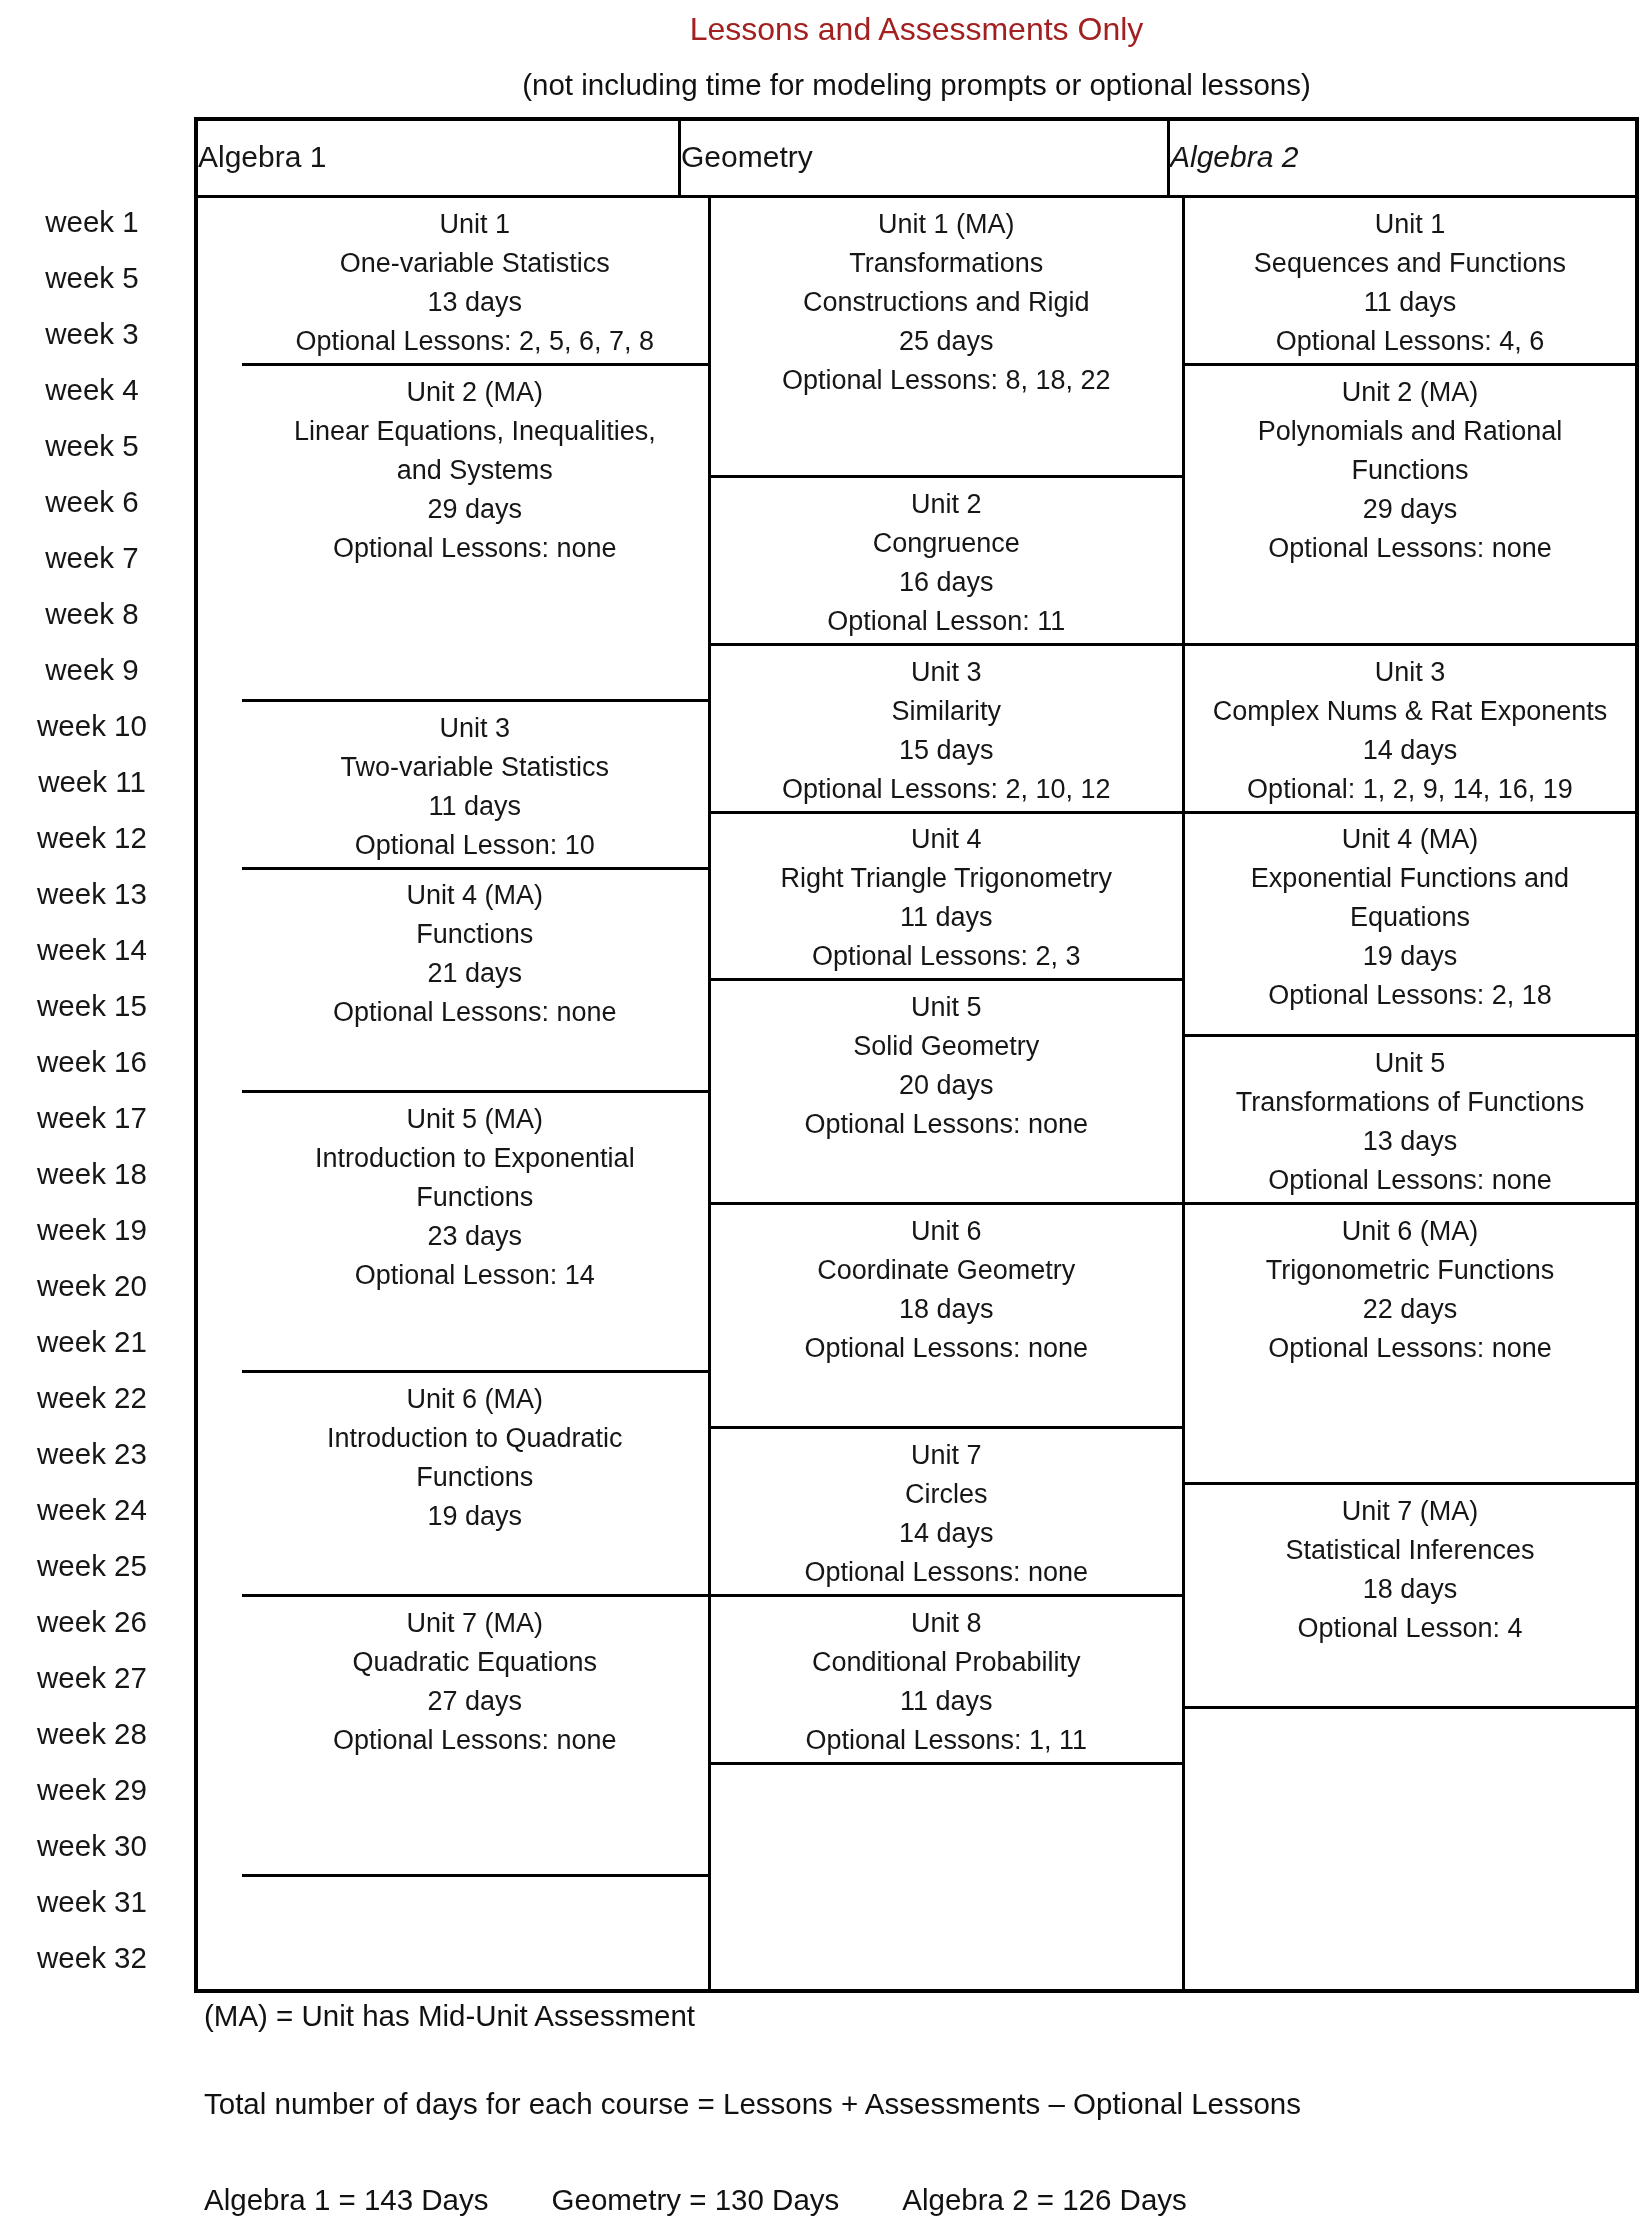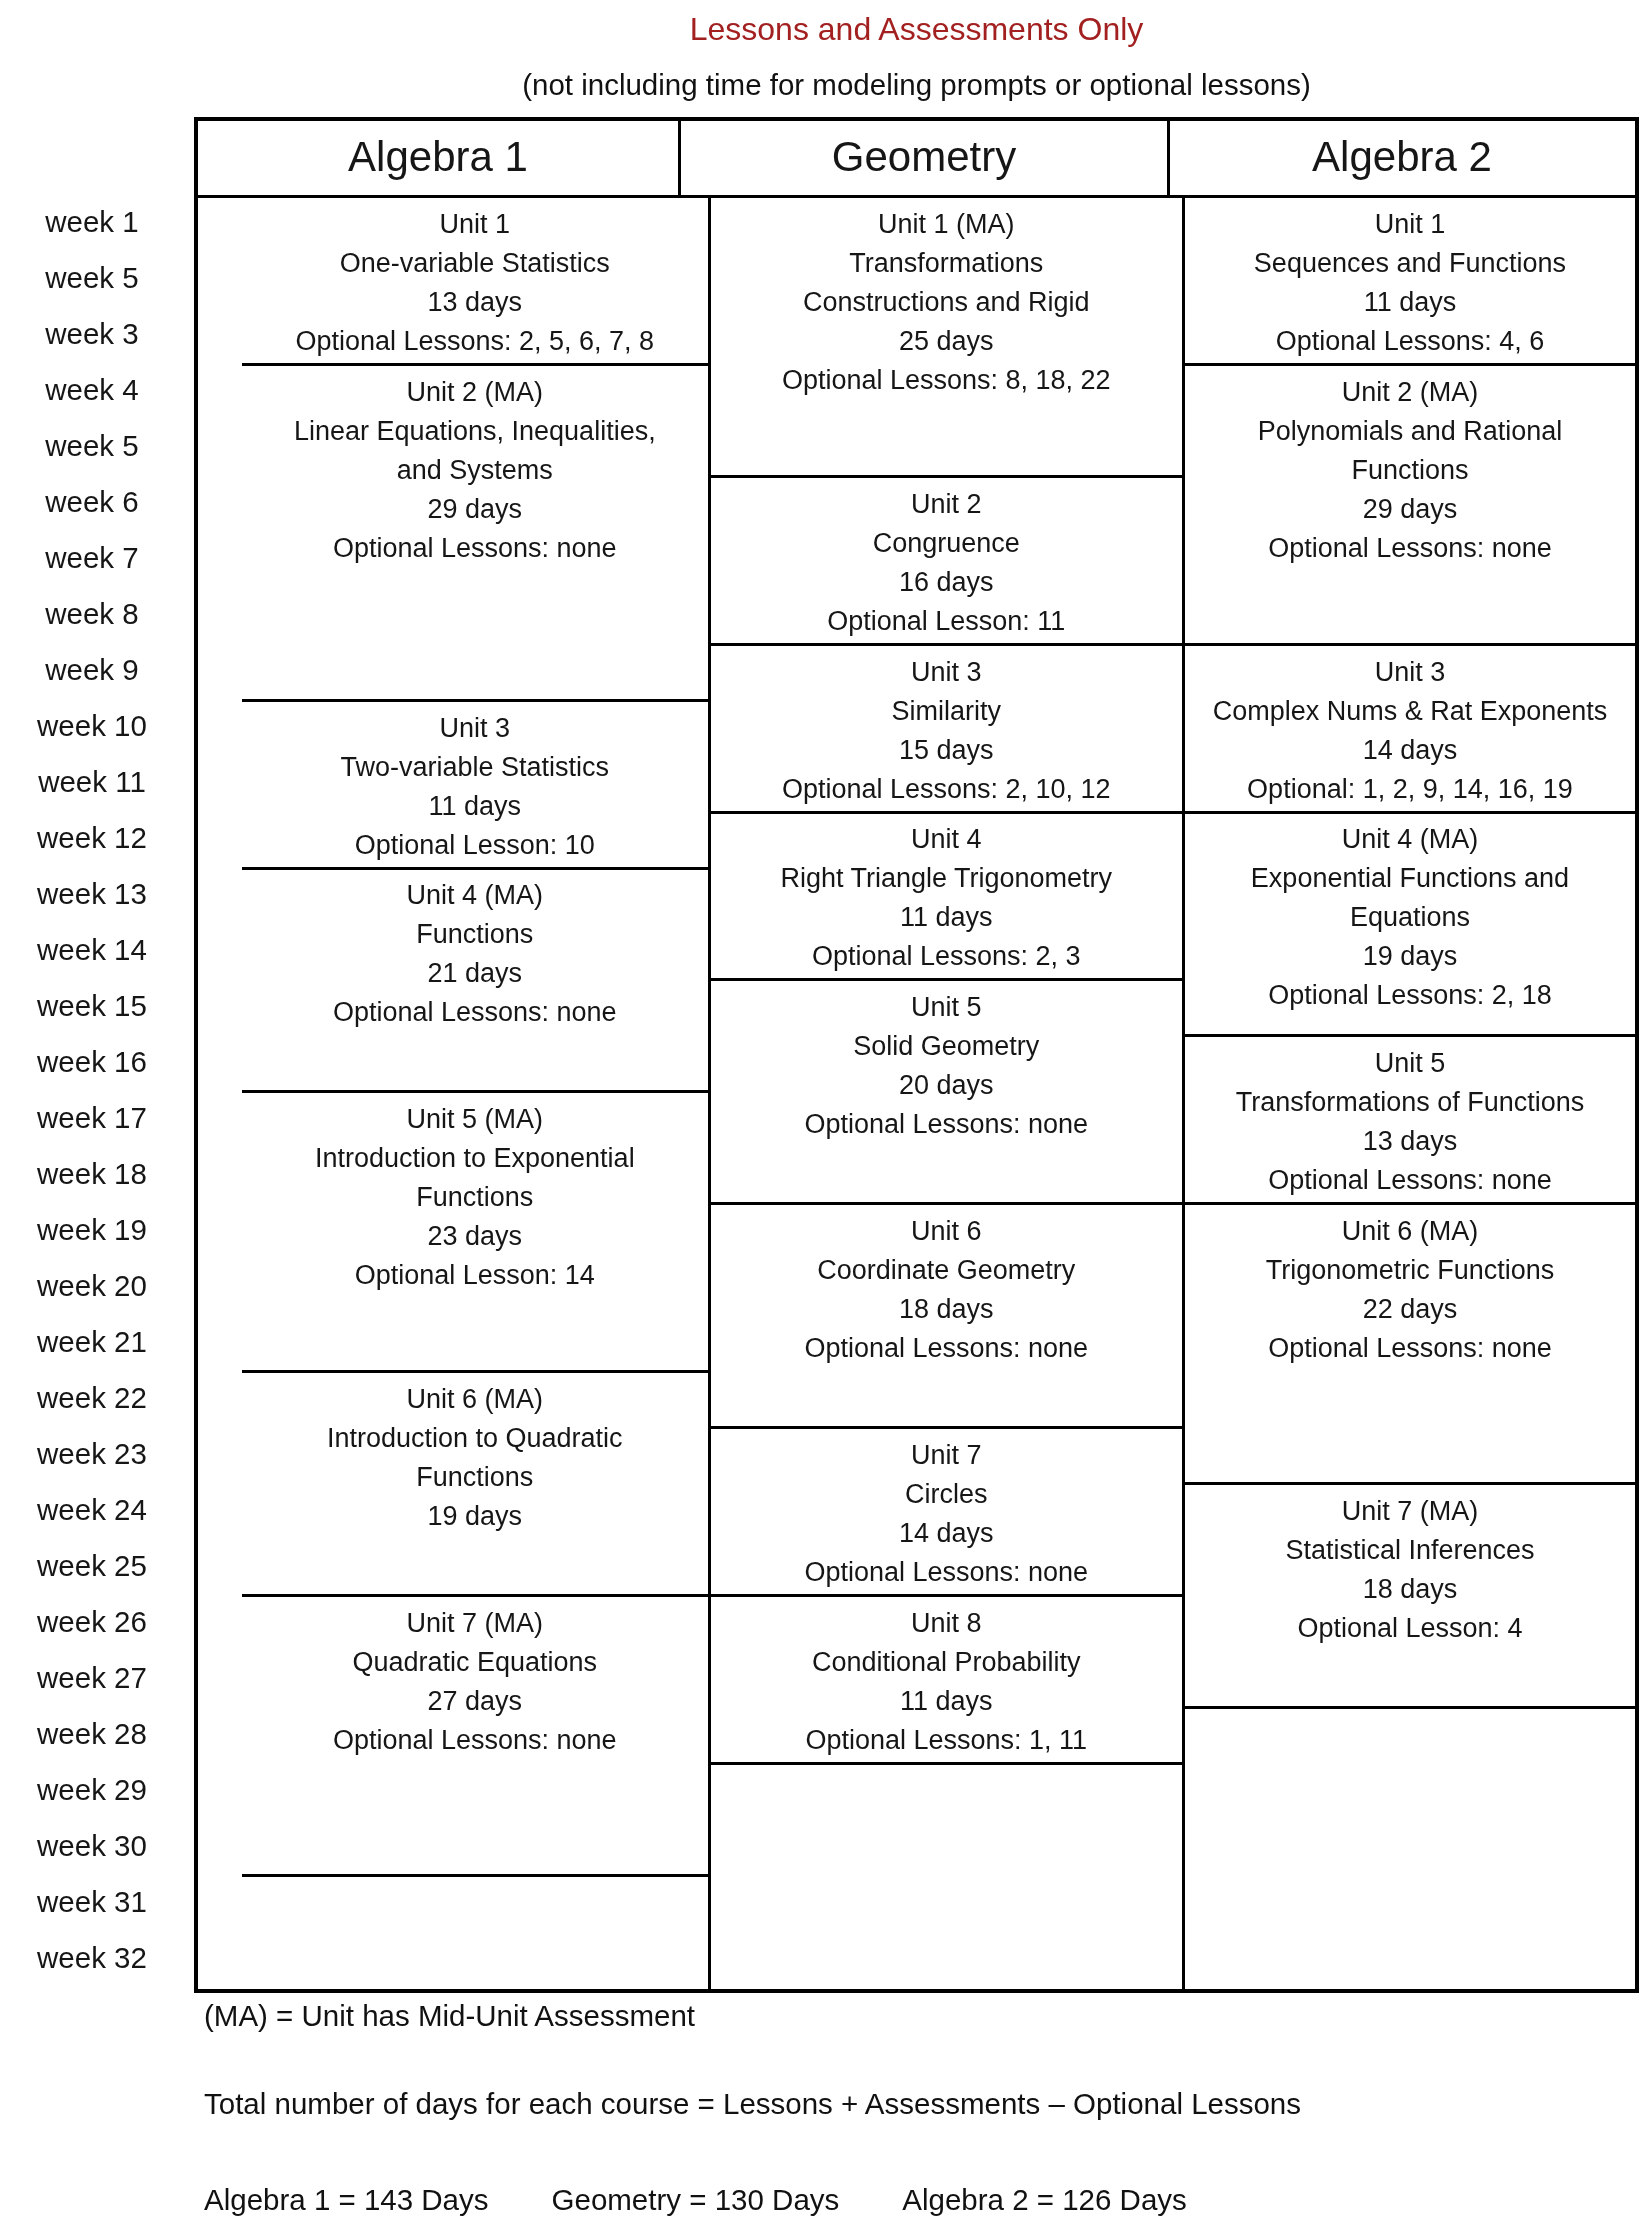--- a/index.html
+++ b/index.html
@@ -16,25 +16,25 @@
     position:absolute;left:194px;top:67px;width:1445px;
     text-align:center;font-size:29.5px;line-height:1.2;color:#111;
   }
   .subtitle .ital{}
   .schedule{
     position:absolute;left:194px;top:117px;width:1445px;height:1876px;
     border:4.2px solid #000;box-sizing:border-box;background:#fff;
   }
   .header-row{display:flex;height:77px;border-bottom:3.5px solid #000;box-sizing:border-box;}
   .hcell{
-    text-align:center;font-size:42px;line-height:72px;box-sizing:border-box;
+    text-align:left;font-size:30px;line-height:72px;box-sizing:border-box;
   }
   .hcell:nth-child(1){width:480px;}
   .hcell:nth-child(2){width:489px;border-left:3.5px solid #000;}
-  .hcell:nth-child(3){width:467px;border-left:3.5px solid #000;}
+  .hcell:nth-child(3){width:467px;border-left:3.5px solid #000;font-style:italic;}
   .body-row{display:flex;height:1791px;box-sizing:border-box;padding-left:44px;}
   .bcol{position:relative;box-sizing:border-box;}
   .bcol:nth-child(1){width:480px;}
   .bcol:nth-child(2){width:489px;border-left:3.5px solid #000;}
   .bcol:nth-child(3){width:467px;border-left:3.5px solid #000;}
   .unit-block{
     position:absolute;left:0;right:0;box-sizing:border-box;
     border-bottom:3.5px solid #000;
     padding-top:7px;text-align:center;overflow:hidden;
   }

